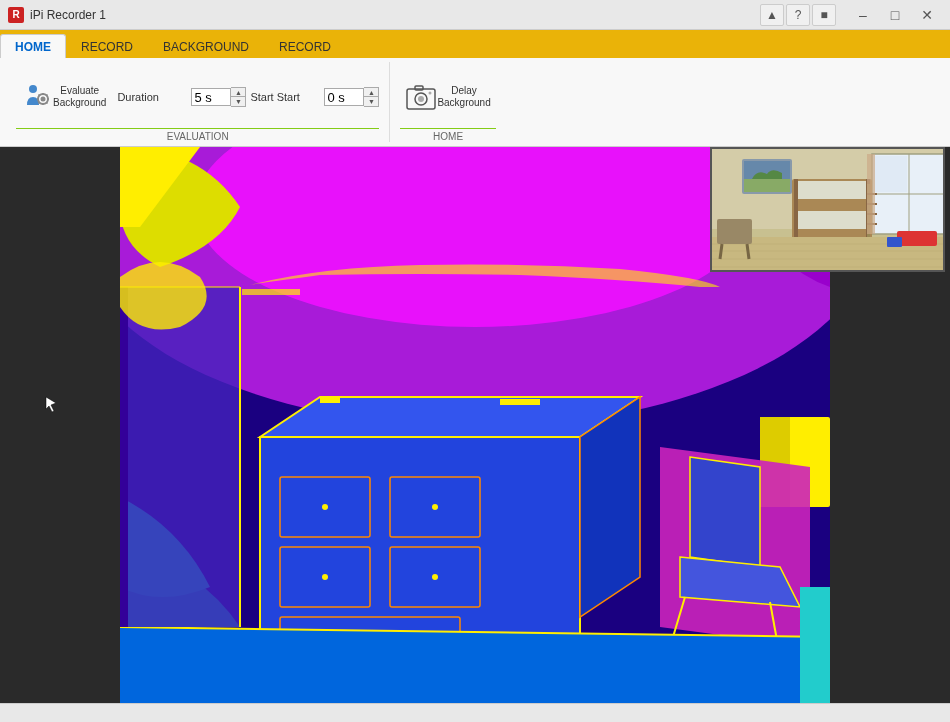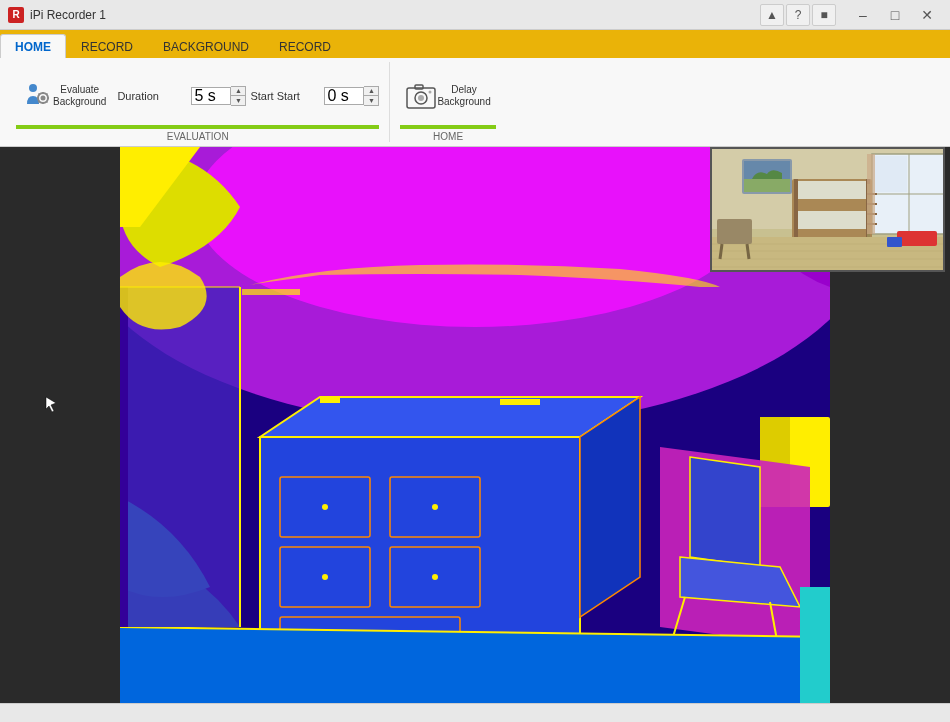--- a/index.html
+++ b/index.html
@@ -118,21 +118,21 @@
       flex: 1;
       padding-top: 4px;
     }
 
     .ribbon-group-label {
       font-size: 10px;
       color: #666;
       text-align: center;
       width: 100%;
       padding-top: 2px;
-      border-top: 4px solid #84cc16;
+      border-top: 1px solid #84cc16;
       margin-top: auto;
     }
 
     .ribbon-btn {
       display: flex;
       flex-direction: row;
       align-items: center;
       cursor: pointer;
       padding: 2px 4px;
       border-radius: 3px;
@@ -193,21 +193,21 @@
     .ribbon-spinner {
       display: flex;
       align-items: center;
     }
 
     .spinner-input {
       width: 40px;
       height: 18px;
       border: 1px solid #aaa;
       background: white;
-      font-size: 16px;
+      font-size: 13px;
       padding: 0 2px;
       text-align: left;
     }
 
     .spinner-arrows {
       display: flex;
       flex-direction: column;
       border: 1px solid #aaa;
       border-left: none;
     }

